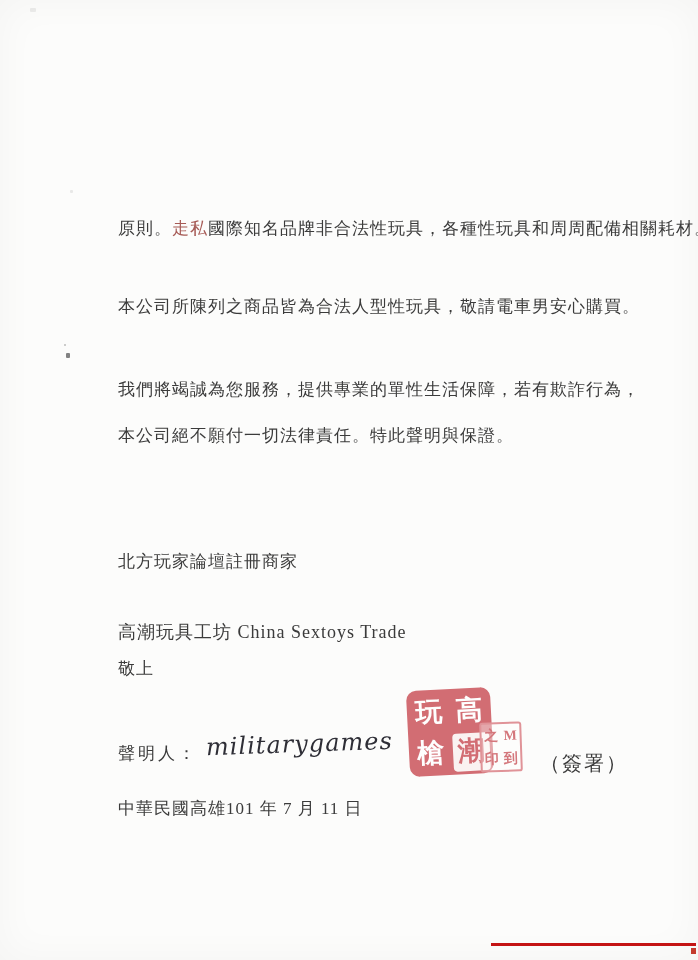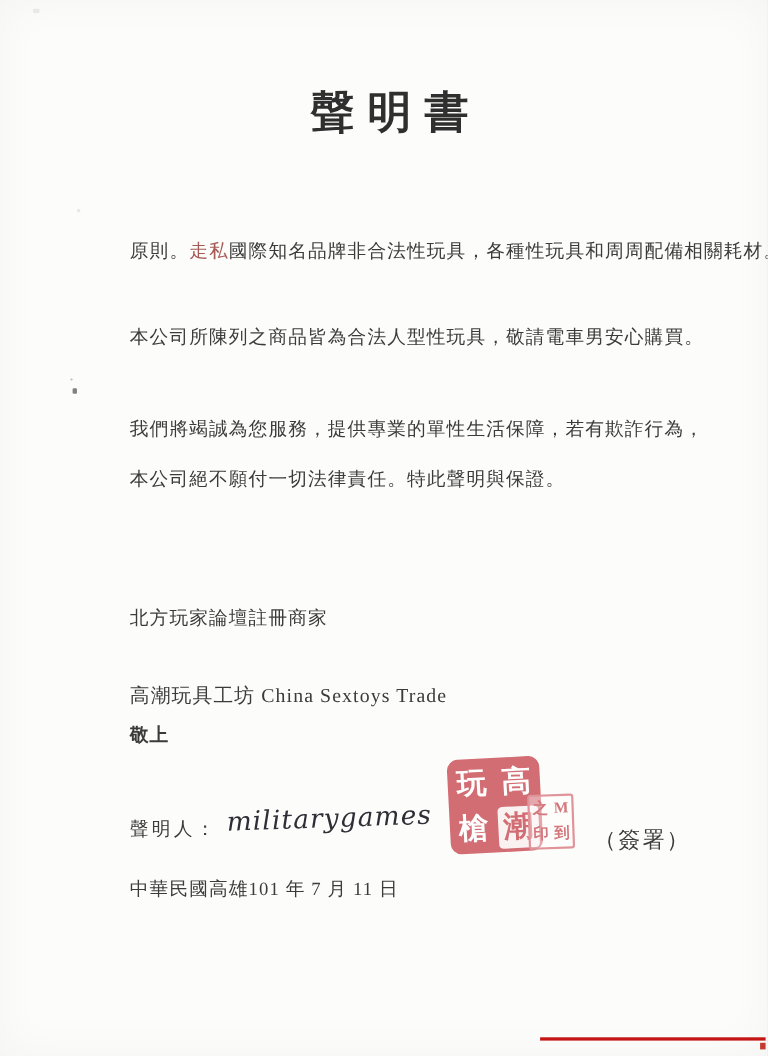--- a/index.html
+++ b/index.html
@@ -29,21 +29,21 @@
     margin:0;
   }
   .red-ink{color:#a65a55;}
   .l-p1a{top:170px;}
   .l-p1b{top:217px;}
   .l-p2 {top:295px;}
   .l-p3a{top:378px;}
   .l-p3b{top:424px;}
   .l-merchant{top:502px;margin-top:48px;}
   .l-company{top:620px;font-size:18px;}
-  .l-closing{top:657px;font-weight:bold;}
+  .l-closing{top:657px;}
   .l-declarant{top:742px;letter-spacing:3px;}
   .l-date{top:797px;}
   .signature{
     position:absolute;left:206px;top:730px;
     font-size:24px;
     font-style:italic;
     font-family:"DejaVu Serif","Liberation Serif",serif;
     color:#2e2e36;
     transform:rotate(-2deg);
     letter-spacing:1px;
@@ -126,21 +126,20 @@
   .speck.s1{left:66px;top:353px;width:4px;height:5px;opacity:.75;}
   .speck.s2{left:64px;top:344px;width:2px;height:2px;opacity:.4;}
   .speck.s3{left:30px;top:8px;width:6px;height:4px;opacity:.1;}
   .speck.s4{left:70px;top:190px;width:3px;height:3px;opacity:.12;}
 </style>
 </head>
 <body>
 
 <div class="page">
 
-  <div class="title">聲明書</div>
 
 
   <p class="line l-p1b"><span>原則。</span><span class="red-ink">走私</span><span>國際知名品牌非合法性玩具，各種性玩具和周周配備相關耗材。</span></p>
 
   <p class="line l-p2">本公司所陳列之商品皆為合法人型性玩具，敬請電車男安心購買。</p>
 
   <p class="line l-p3a">我們將竭誠為您服務，提供專業的單性生活保障，若有欺詐行為，</p>
   <p class="line l-p3b">本公司絕不願付一切法律責任。特此聲明與保證。</p>
 
   <p class="line l-merchant">北方玩家論壇註冊商家</p>

